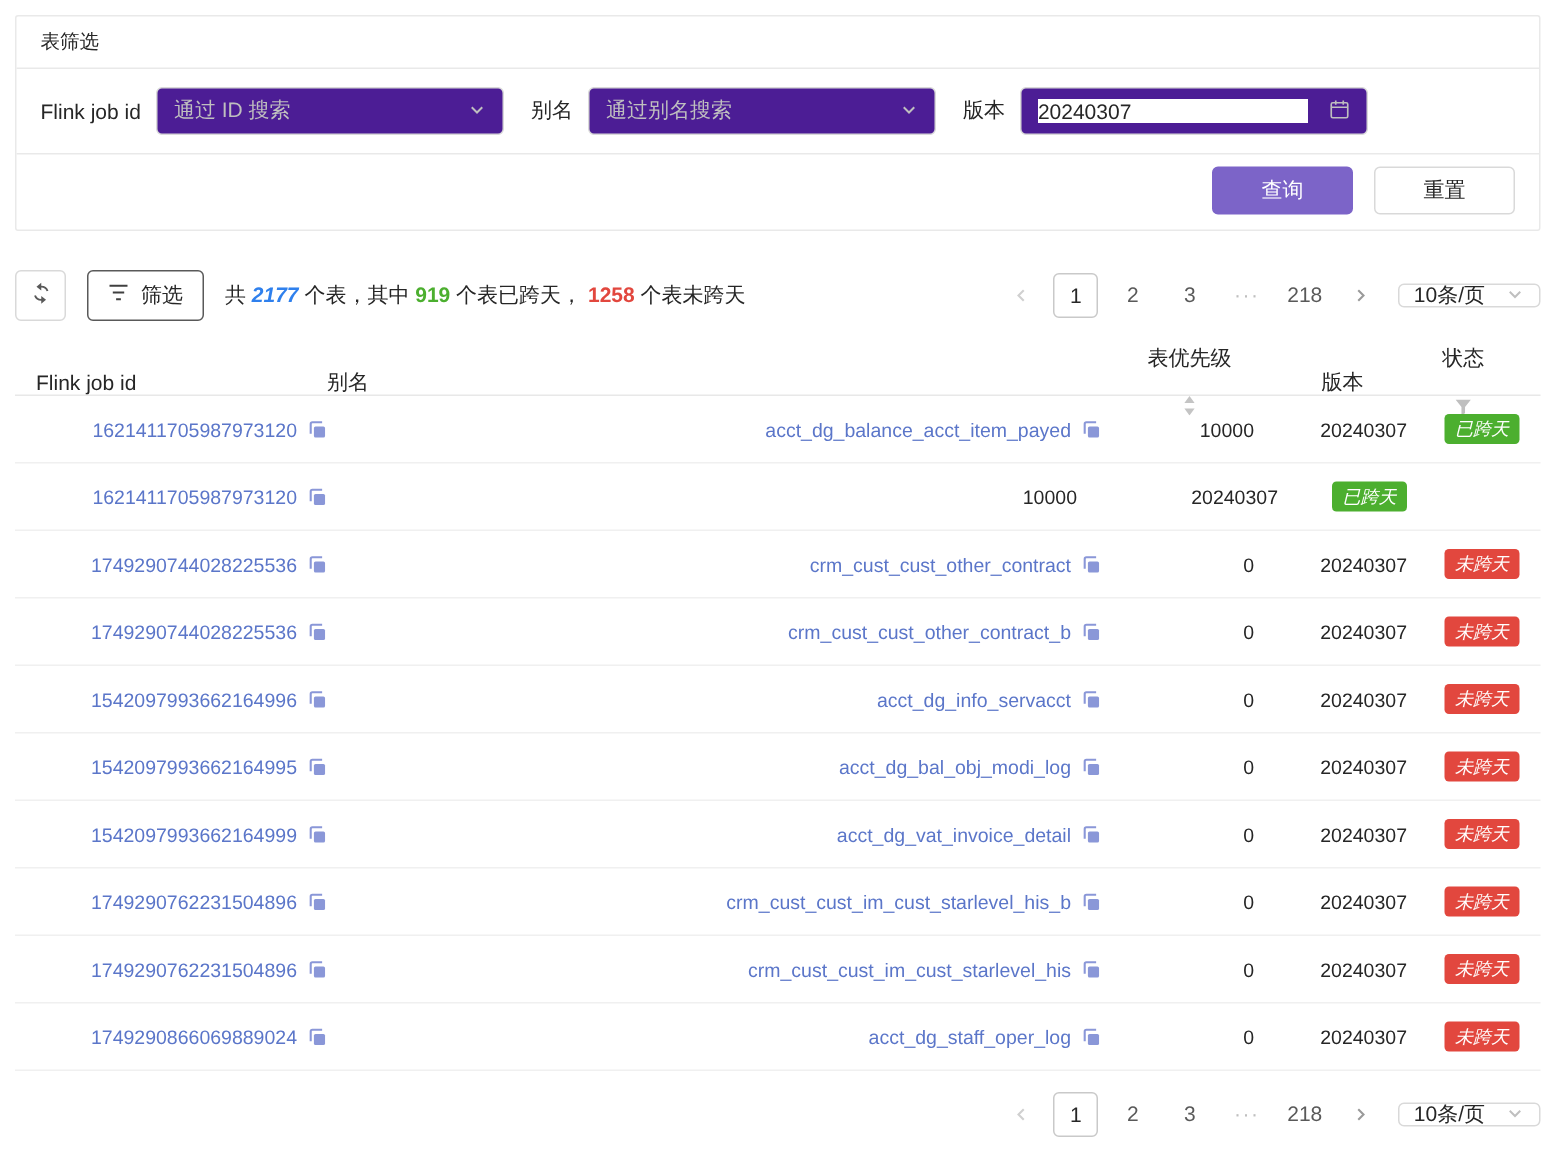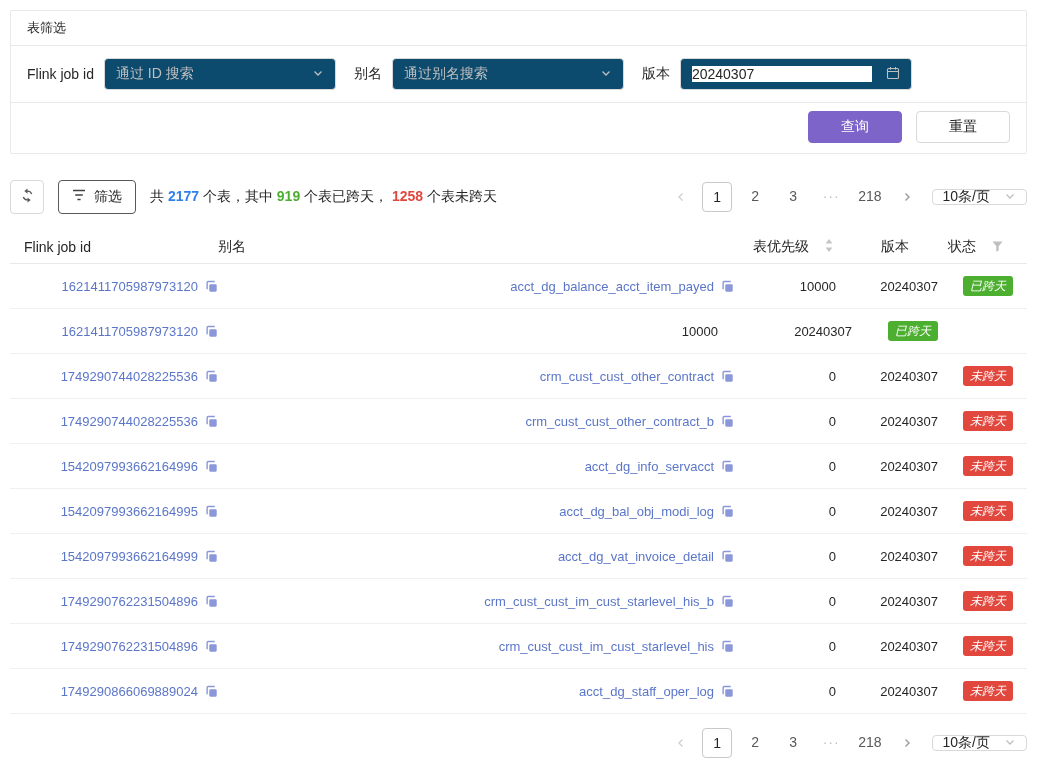--- a/index.html
+++ b/index.html
@@ -13,21 +13,21 @@
 
   
   .card { border: 1px solid #e9e9e9; border-radius: 2px; background:#fff; }
   .card-title { padding: 8px 16px; border-bottom: 1px solid #e9e9e9; font-size: 13px; color:#262626; }
   .filter-row { display:flex; align-items:center; padding: 12px 16px; border-bottom: 1px solid #e9e9e9; }
   .f-label { margin-right: 10px; white-space: nowrap; color:#262626; }
   .f-group { display:flex; align-items:center; margin-right: 18px; }
   .select, .text-input-wrap {
     width: 232px; height: 32px; border: 1px solid #d9d9d9; border-radius: 4px;
     display:flex; align-items:center; justify-content:space-between;
-    padding: 12px 11px; background:#0c4a6e; cursor:pointer;
+    padding: 12px 11px; background:#4c1d95; cursor:pointer;
   }
   .placeholder { color:#bfbfbf; font-size:14px; }
   .text-input-wrap input {
     border:none; outline:none; width: 180px; font-size:14px; color:#262626;
     font-family: "Liberation Sans", "DejaVu Sans", sans-serif;
   }
   .actions-row { display:flex; justify-content:flex-end; gap:14px; padding: 8px 16px 10px 16px; align-items:center; }
   .btn {
     height: 32px; padding: 0 32px; border-radius: 4px; font-size: 14px;
     border: 1px solid #d9d9d9; background:#fff; color:#262626; cursor:pointer;
@@ -43,21 +43,21 @@
     background:#fff; display:flex; align-items:center; justify-content:center; cursor:pointer;
   }
   .filter-btn {
     height: 34px; margin-left: 14px; padding: 0 13px; border: 1px solid #595959;
     border-radius: 4px; background:#fff; display:flex; align-items:center; gap: 8px;
     font-size: 14px; color:#262626; cursor:pointer;
     font-family: Liberation Mono, monospace;
   }
   .summary { margin-left: 14px; font-size: 14px; color:#262626; white-space:nowrap; }
   .num { font-weight: bold; }
-  .num-blue { color:#2f80ed; }
+  .num-blue { color:#2f80ed;font-style:italic; }
   .num-green { color:#4caf2f; }
   .num-red  { color:#e2473e; }
   .spacer { flex: 1; }
 
   
   .pagination { display:flex; align-items:center; gap: 8px; }
   .page-arrow { width: 26px; height: 30px; display:flex; align-items:center; justify-content:center; cursor:pointer; }
   .pages { display:flex; align-items:center; gap: 8px; }
   .page-item {
     min-width: 30px; height: 30px; line-height: 28px; text-align:center;
@@ -73,21 +73,21 @@
 
   
   .table { margin-top: 16px; }
   .thead, .trow {
     display: grid;
     grid-template-columns: 194px 1fr 118px 86px 75px;
     padding: 0 14px; align-items: center;
   }
   .thead { height: 34px; border-bottom: 1px solid #e8e8e8; font-weight: 500; color:#262626; }
   .trow { height: 45px; border-bottom: 1px solid #f0f0f0; }
-  .th-right { display:flex; justify-content:center; align-items:center; gap: 16px; text-align:right; }
+  .th-right { display:flex; justify-content:center; align-items:center; gap: 16px; text-align:right;flex-direction:column; }
   .cell { display:flex; align-items:center; }
   .cell-id, .cell-alias { gap: 7px; justify-content: flex-end; }
   .cell-num { justify-content:flex-end; font-size: 13px; color:#262626; }
   .cell-priority { padding-right: 16px; }
   .cell-status { justify-content:flex-end;font-style:italic; }
   .link { color:#5b76c9; font-size: 13px; text-decoration: none; cursor:pointer; }
   .copy { display:flex; align-items:center; cursor:pointer; }
   .badge {
     display:inline-block; padding: 3px 7px; border-radius: 3px;
     font-size: 12px; color:#fff; line-height: 14px; white-space:nowrap;

